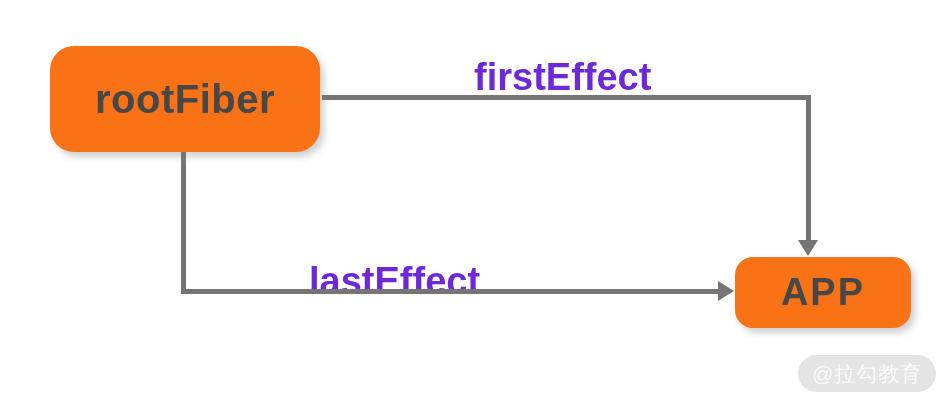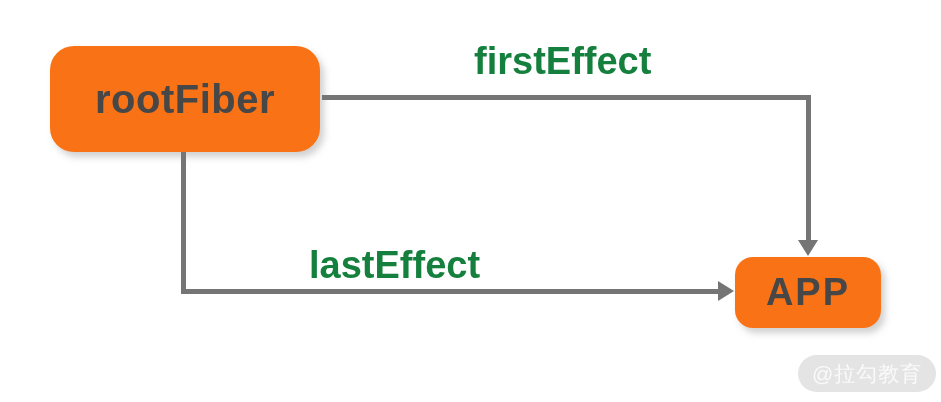--- a/index.html
+++ b/index.html
@@ -33,33 +33,34 @@
   .node-rootfiber {
     left: 50px;
     top: 46px;
     width: 270px;
     height: 106px;
   }
   .node-rootfiber .node-label { font-size: 40px; }
   .node-app {
     left: 735px;
     top: 257px;
-    width: 146px;
+    width: 176px;
     height: 71px;
     border-radius: 18px;
   }
   .node-app .node-label { font-size: 38px; letter-spacing: 2px; }
 
   
   .edge-label {
     position: absolute;
-    color: #15803d;
+    color: #6d28d9;
     font-size: 38px;
     font-weight: bold;
     white-space: nowrap;
+    margin-top: 16px;
   }
   .label-first-effect { left: 474px; top: 40px; }
   .label-last-effect  { left: 309px; top: 244px; }
 
   
   .edge-line {
     position: absolute;
     background: #757575;
   }
   .line-first-h { left: 322px; top: 95px;  width: 489px; height: 5px; }

